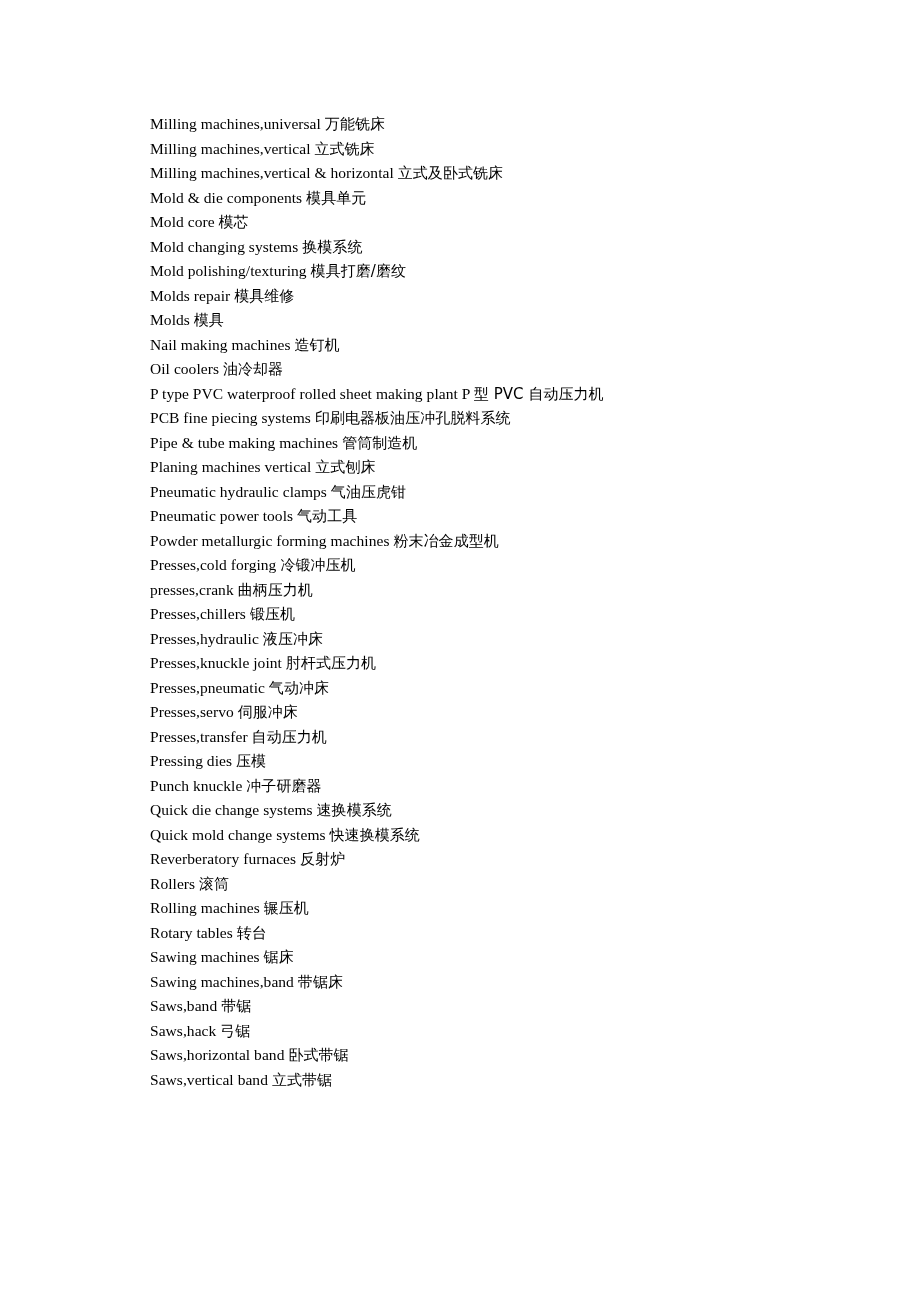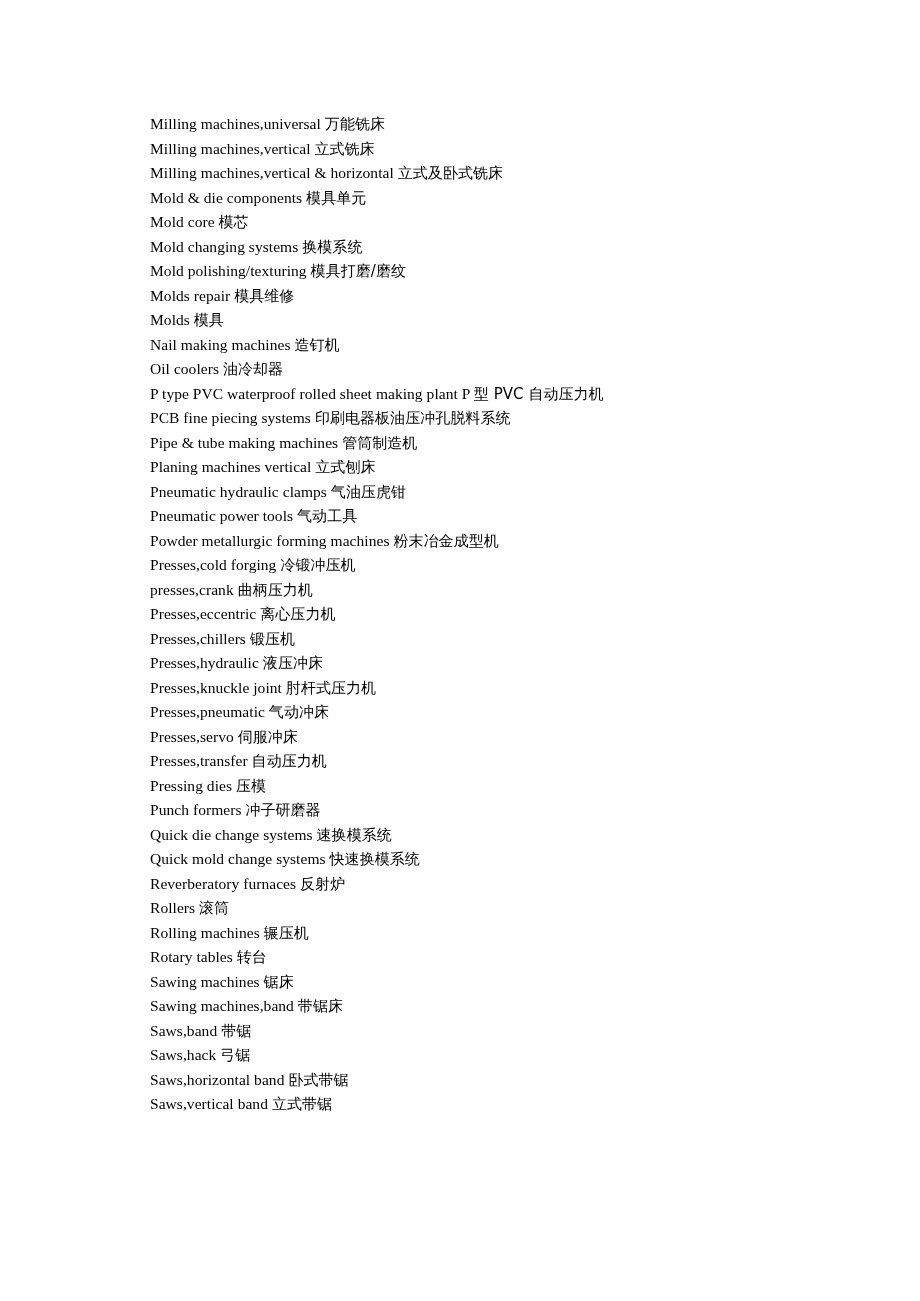--- a/index.html
+++ b/index.html
@@ -57,29 +57,28 @@
       <div class="entry"><span>Oil coolers</span> <span class="cjk">油冷却器</span></div>
       <div class="entry"><span>P type PVC waterproof rolled sheet making plant P</span> <span class="cjk">型 PVC 自动压力机</span></div>
       <div class="entry"><span>PCB fine piecing systems</span> <span class="cjk">印刷电器板油压冲孔脱料系统</span></div>
       <div class="entry"><span>Pipe &amp; tube making machines</span> <span class="cjk">管筒制造机</span></div>
       <div class="entry"><span>Planing machines vertical</span> <span class="cjk">立式刨床</span></div>
       <div class="entry"><span>Pneumatic hydraulic clamps</span> <span class="cjk">气油压虎钳</span></div>
       <div class="entry"><span>Pneumatic power tools</span> <span class="cjk">气动工具</span></div>
       <div class="entry"><span>Powder metallurgic forming machines</span> <span class="cjk">粉末冶金成型机</span></div>
       <div class="entry"><span>Presses,cold forging</span> <span class="cjk">冷锻冲压机</span></div>
       <div class="entry"><span>presses,crank</span> <span class="cjk">曲柄压力机</span></div>
-      <div class="entry"><span>Presses,eccentric</span> <span class="cjk">离心压力机</span></div>
       <div class="entry"><span>Presses,chillers</span> <span class="cjk">锻压机</span></div>
       <div class="entry"><span>Presses,hydraulic</span> <span class="cjk">液压冲床</span></div>
       <div class="entry"><span>Presses,knuckle joint</span> <span class="cjk">肘杆式压力机</span></div>
       <div class="entry"><span>Presses,pneumatic</span> <span class="cjk">气动冲床</span></div>
       <div class="entry"><span>Presses,servo</span> <span class="cjk">伺服冲床</span></div>
       <div class="entry"><span>Presses,transfer</span> <span class="cjk">自动压力机</span></div>
       <div class="entry"><span>Pressing dies</span> <span class="cjk">压模</span></div>
-      <div class="entry"><span>Punch formers</span> <span class="cjk">冲子研磨器</span></div>
+      <div class="entry"><span>Punch knuckle</span> <span class="cjk">冲子研磨器</span></div>
       <div class="entry"><span>Quick die change systems</span> <span class="cjk">速换模系统</span></div>
       <div class="entry"><span>Quick mold change systems</span> <span class="cjk">快速换模系统</span></div>
       <div class="entry"><span>Reverberatory furnaces</span> <span class="cjk">反射炉</span></div>
       <div class="entry"><span>Rollers</span> <span class="cjk">滚筒</span></div>
       <div class="entry"><span>Rolling machines</span> <span class="cjk">辗压机</span></div>
       <div class="entry"><span>Rotary tables</span> <span class="cjk">转台</span></div>
       <div class="entry"><span>Sawing machines</span> <span class="cjk">锯床</span></div>
       <div class="entry"><span>Sawing machines,band</span> <span class="cjk">带锯床</span></div>
       <div class="entry"><span>Saws,band</span> <span class="cjk">带锯</span></div>
       <div class="entry"><span>Saws,hack</span> <span class="cjk">弓锯</span></div>

